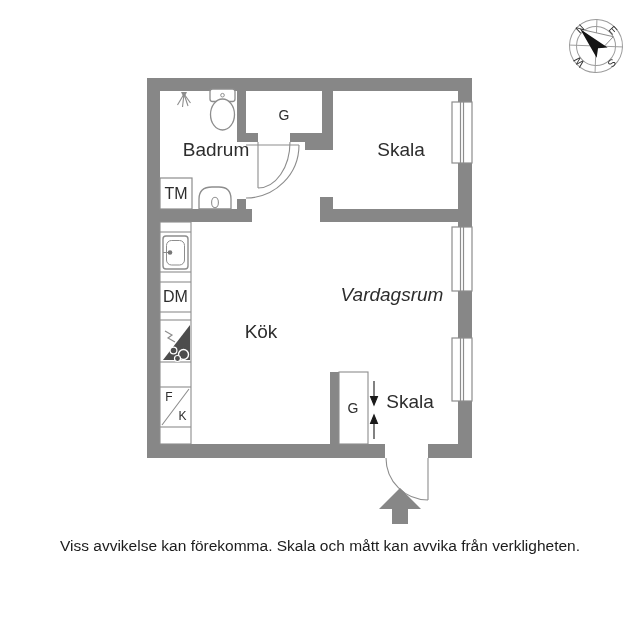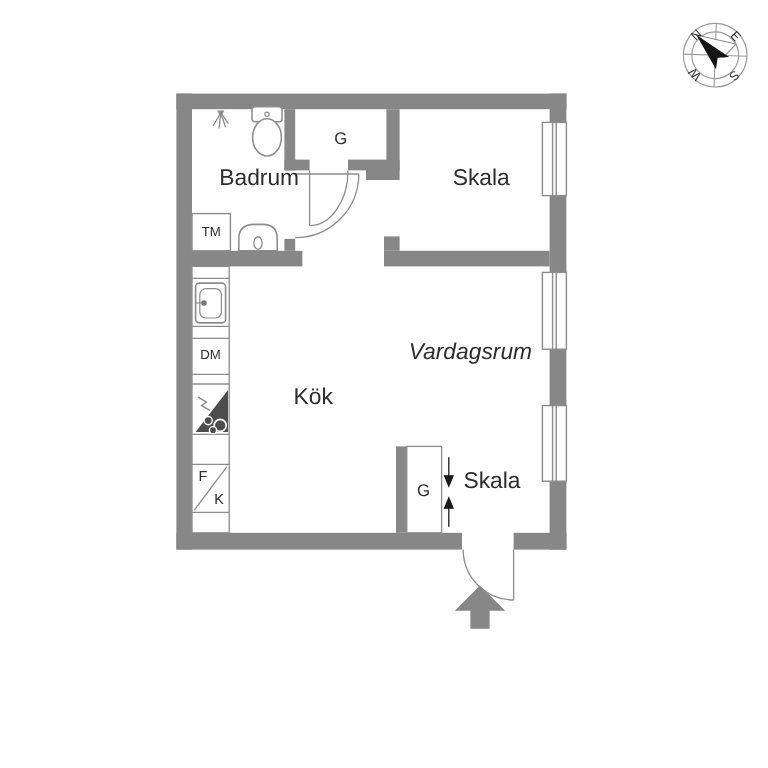--- a/index.html
+++ b/index.html
@@ -13,21 +13,21 @@
   .canvas{
     position:relative;width:640px;height:640px;background:#ffffff;overflow:hidden;
     font-family:"Liberation Sans","DejaVu Sans",sans-serif;color:var(--text);
   }
   .plan-svg{position:absolute;left:0;top:0;}
   .lbl{
     position:absolute;transform:translate(-50%,-50%);
     white-space:nowrap;color:var(--text);line-height:1;
   }
   .room-lbl{font-size:19px;}
-  .small-lbl{font-size:11px;}
+  .small-lbl{font-size:16px;}
   .tiny-lbl{font-size:12px;}
   .closet-lbl{font-size:14px;}
   .disclaimer{
     position:absolute;left:0;top:537px;width:640px;text-align:center;
     font-size:15.5px;color:#1c1c1c;
   }
 </style>
 </head>
 <body>
 
@@ -172,14 +172,15 @@
   <div class="lbl room-lbl" style="left:410px;top:401px;">Skala</div>
 
   <div class="lbl closet-lbl" style="left:284px;top:115px;">G</div>
   <div class="lbl closet-lbl" style="left:353px;top:408px;">G</div>
 
   <div class="lbl small-lbl" style="left:176px;top:194px;">TM</div>
   <div class="lbl small-lbl" style="left:175.5px;top:297px;">DM</div>
   <div class="lbl tiny-lbl" style="left:169px;top:397px;">F</div>
   <div class="lbl tiny-lbl" style="left:182.5px;top:416px;">K</div>
 
+  <div class="disclaimer">Viss avvikelse kan förekomma. Skala och mått kan avvika från verkligheten.</div>
 
 </div>
 
 </body></html>

